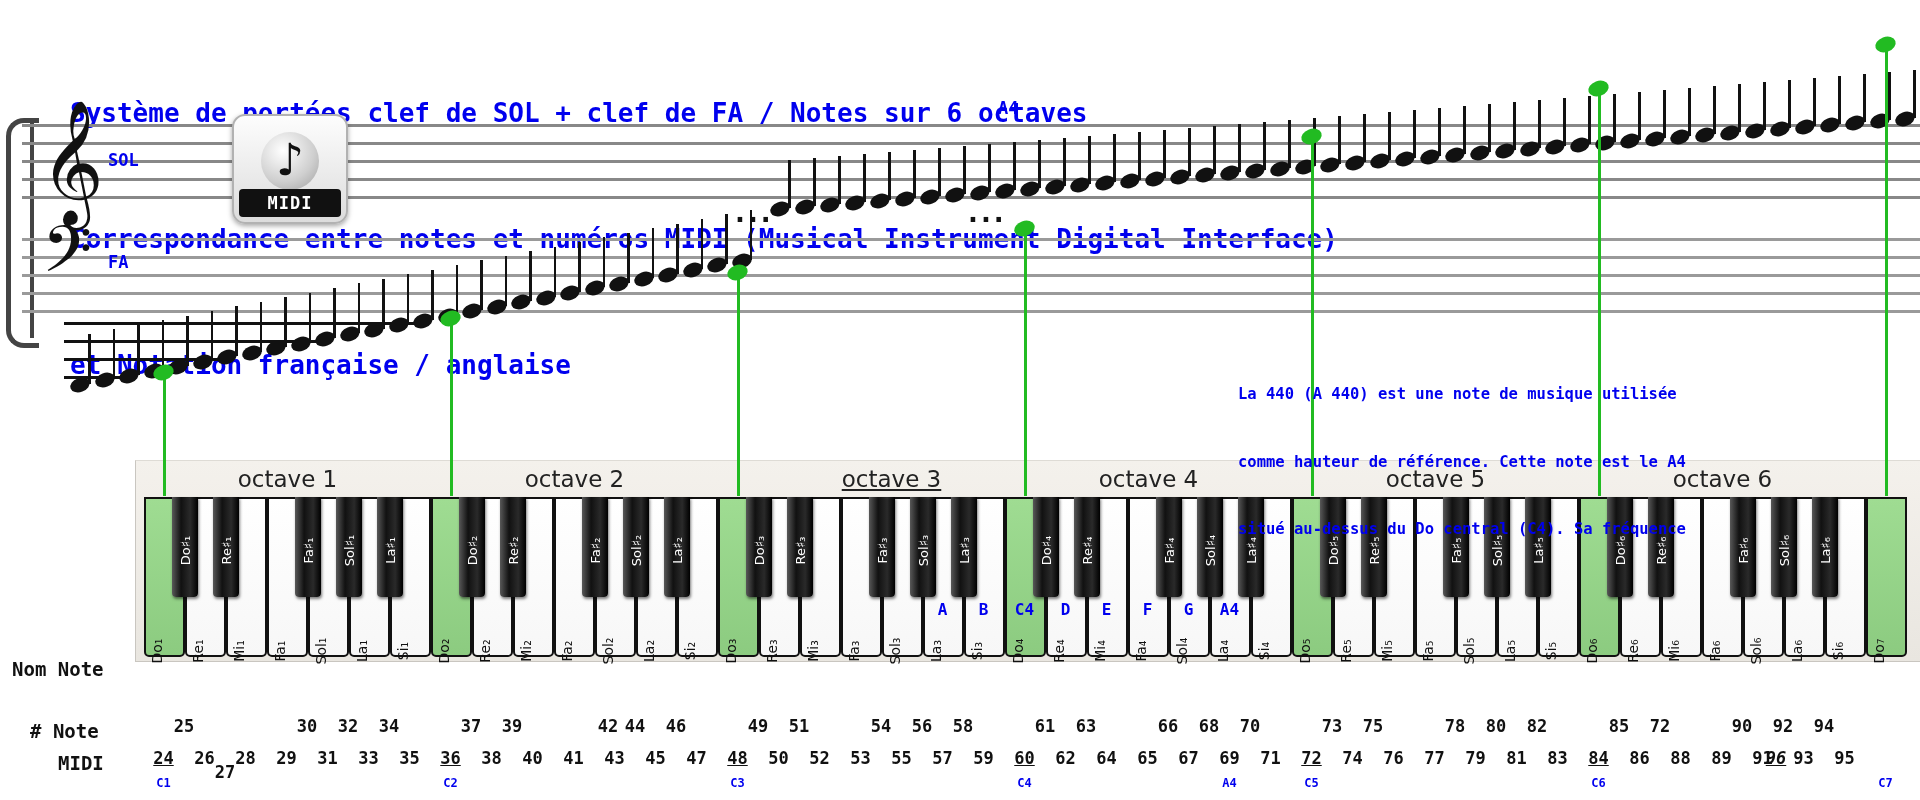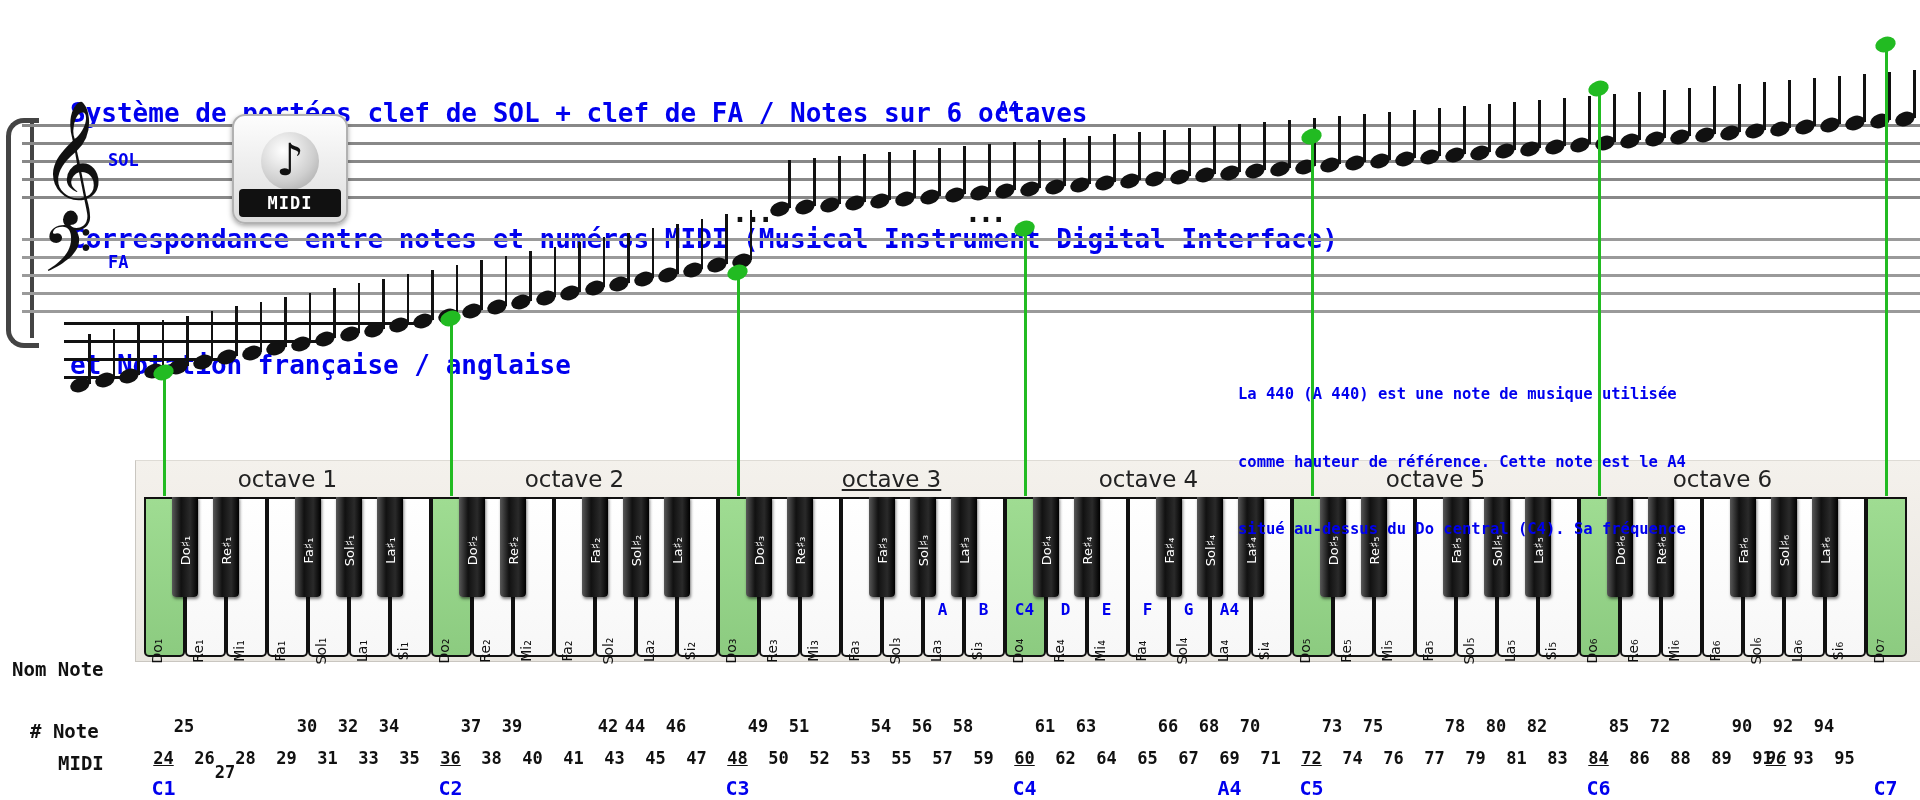--- a/index.html
+++ b/index.html
@@ -28,21 +28,21 @@
   .keys{position:absolute;left:8px;top:36px;height:160px;}
   .wk{position:absolute;top:0;height:160px;background:linear-gradient(#ffffff,#f7f7f7);border:2px solid #111;border-radius:0 0 5px 5px;box-sizing:border-box;}
   .wk.green{background:linear-gradient(#9fdc92,#8ccb80);}
   .bk{position:absolute;top:0;height:100px;background:linear-gradient(90deg,#585858 0%,#111 35%,#2a2a2a 70%,#000 100%);border-radius:0 0 4px 4px;z-index:4;box-shadow:1px 2px 3px rgba(0,0,0,.5);}
   .bklbl{position:absolute;left:50%;transform:translateX(-50%) rotate(-90deg);transform-origin:center;color:#fff;font-size:13px;font-family:"DejaVu Sans",sans-serif;white-space:nowrap;}
   .wklbl{position:absolute;left:50%;bottom:4px;transform:translateX(-50%) rotate(-90deg);transform-origin:bottom center;color:#111;font-size:14px;font-family:"DejaVu Sans",sans-serif;white-space:nowrap;}
   .englbl{position:absolute;color:#0000ee;font-weight:bold;font-size:16px;font-family:"DejaVu Sans Mono",monospace;text-align:center;}
   .rowlbl{position:absolute;color:#111;font-weight:bold;font-size:19px;font-family:"DejaVu Sans Mono",monospace;}
   .numcell{position:absolute;text-align:center;font-size:17px;font-weight:bold;color:#111;font-family:"DejaVu Sans Mono",monospace;}
   .numcell.u{text-decoration:underline;}
-  .cmark{position:absolute;text-align:center;font-size:20px;font-weight:bold;color:#0000ee;font-family:"DejaVu Sans Mono",monospace;}
+  .cmark{position:absolute;text-align:center;font-size:12px;font-weight:bold;color:#0000ee;font-family:"DejaVu Sans Mono",monospace;}
   .gline{position:absolute;width:3px;background:#22bb22;z-index:5;}
 </style>
 </head>
 <body>
 
 <div class="title">
   <div>Système de portées clef de SOL + clef de FA / Notes sur 6 octaves</div>
   <div>Correspondance entre notes et numéros MIDI (Musical Instrument Digital Interface)</div>
   <div>et Notation française / anglaise</div>
 </div>

